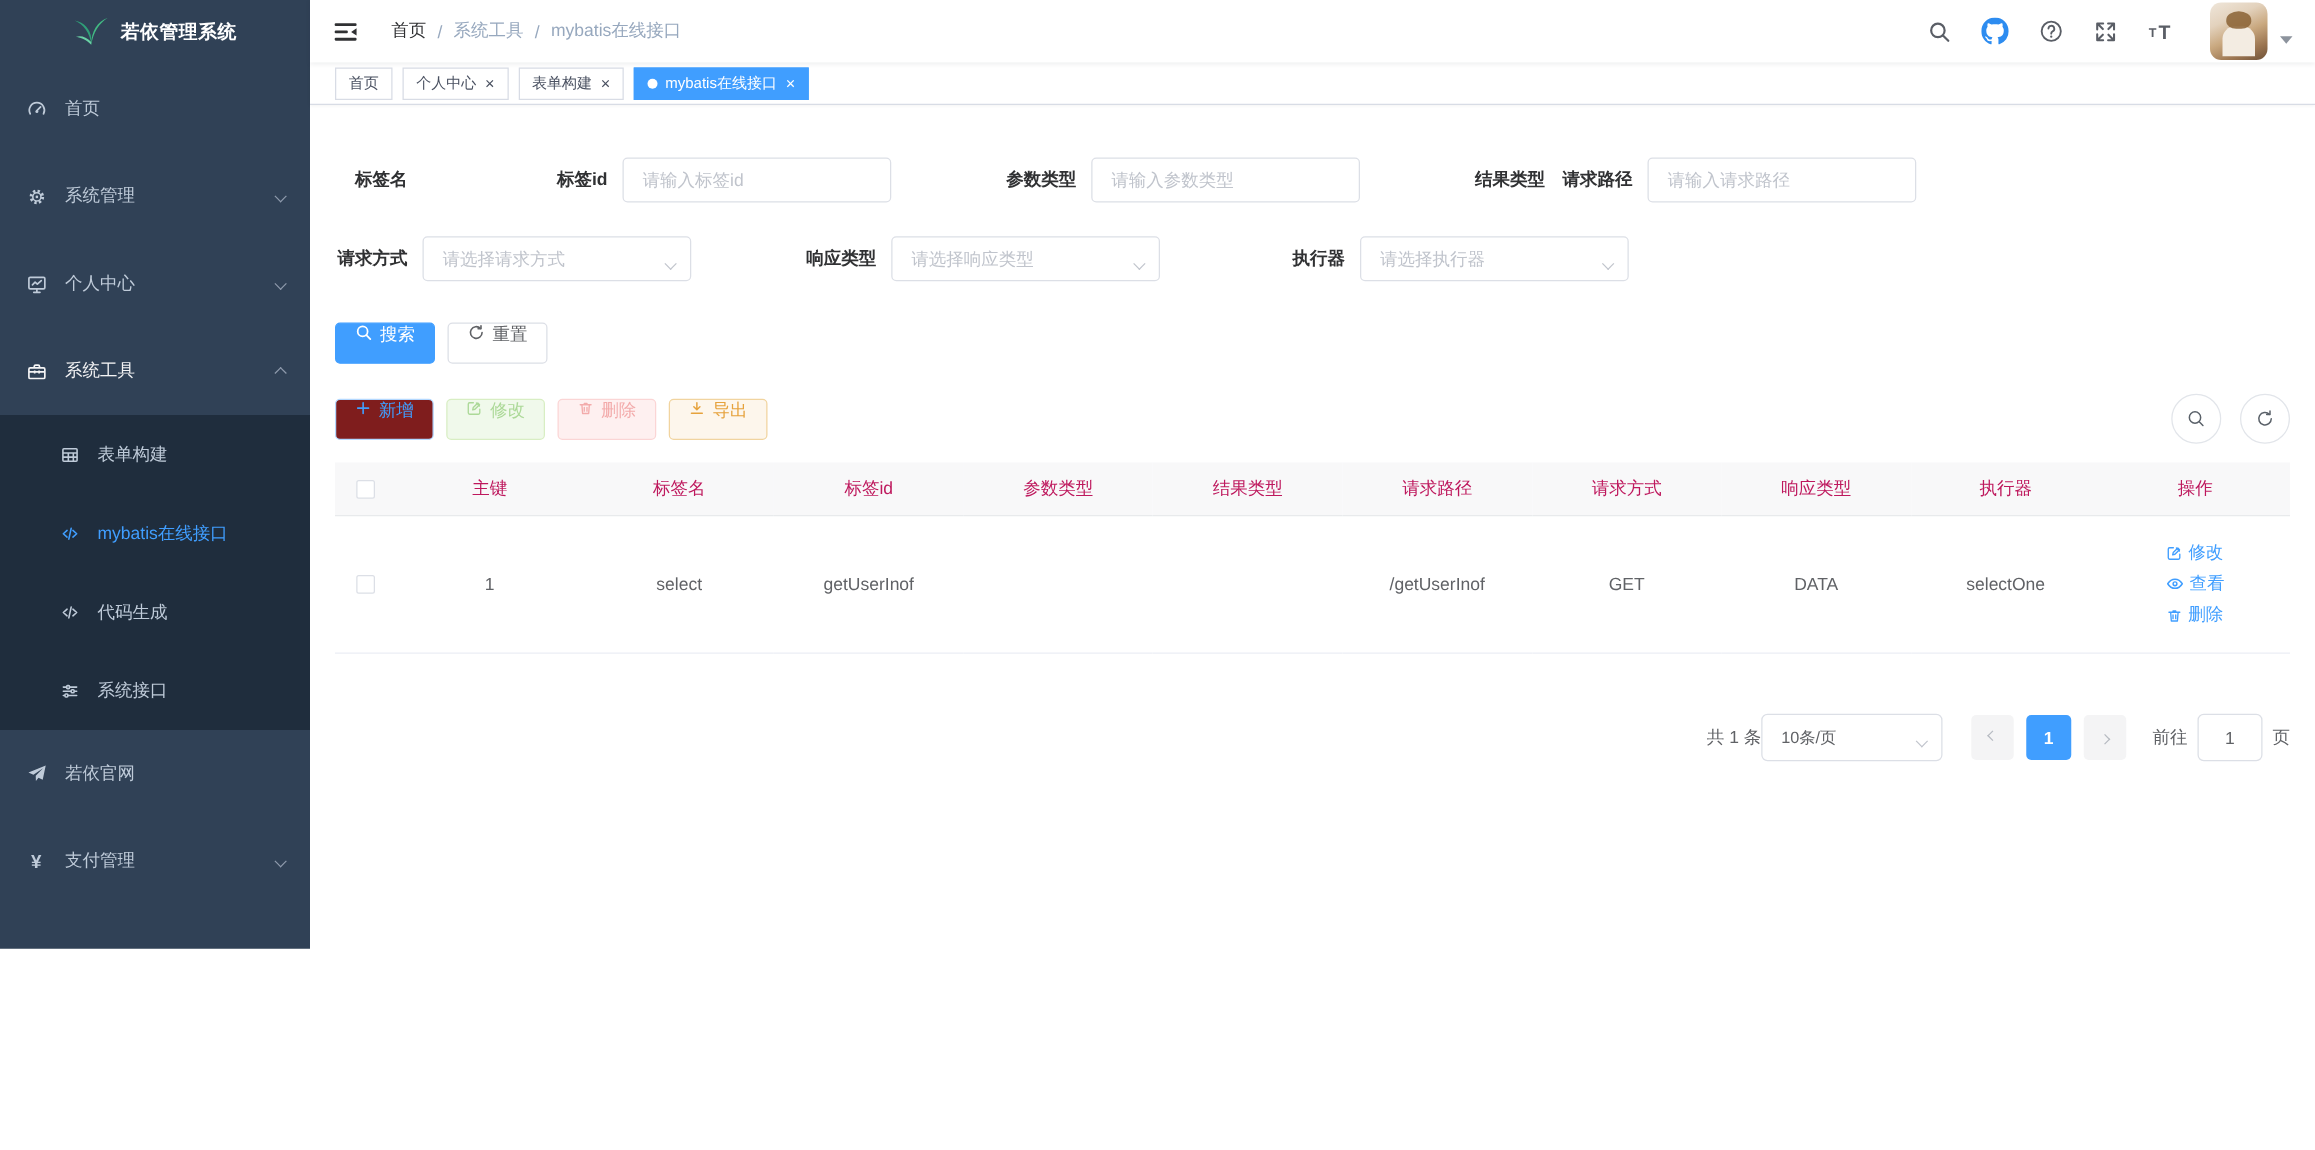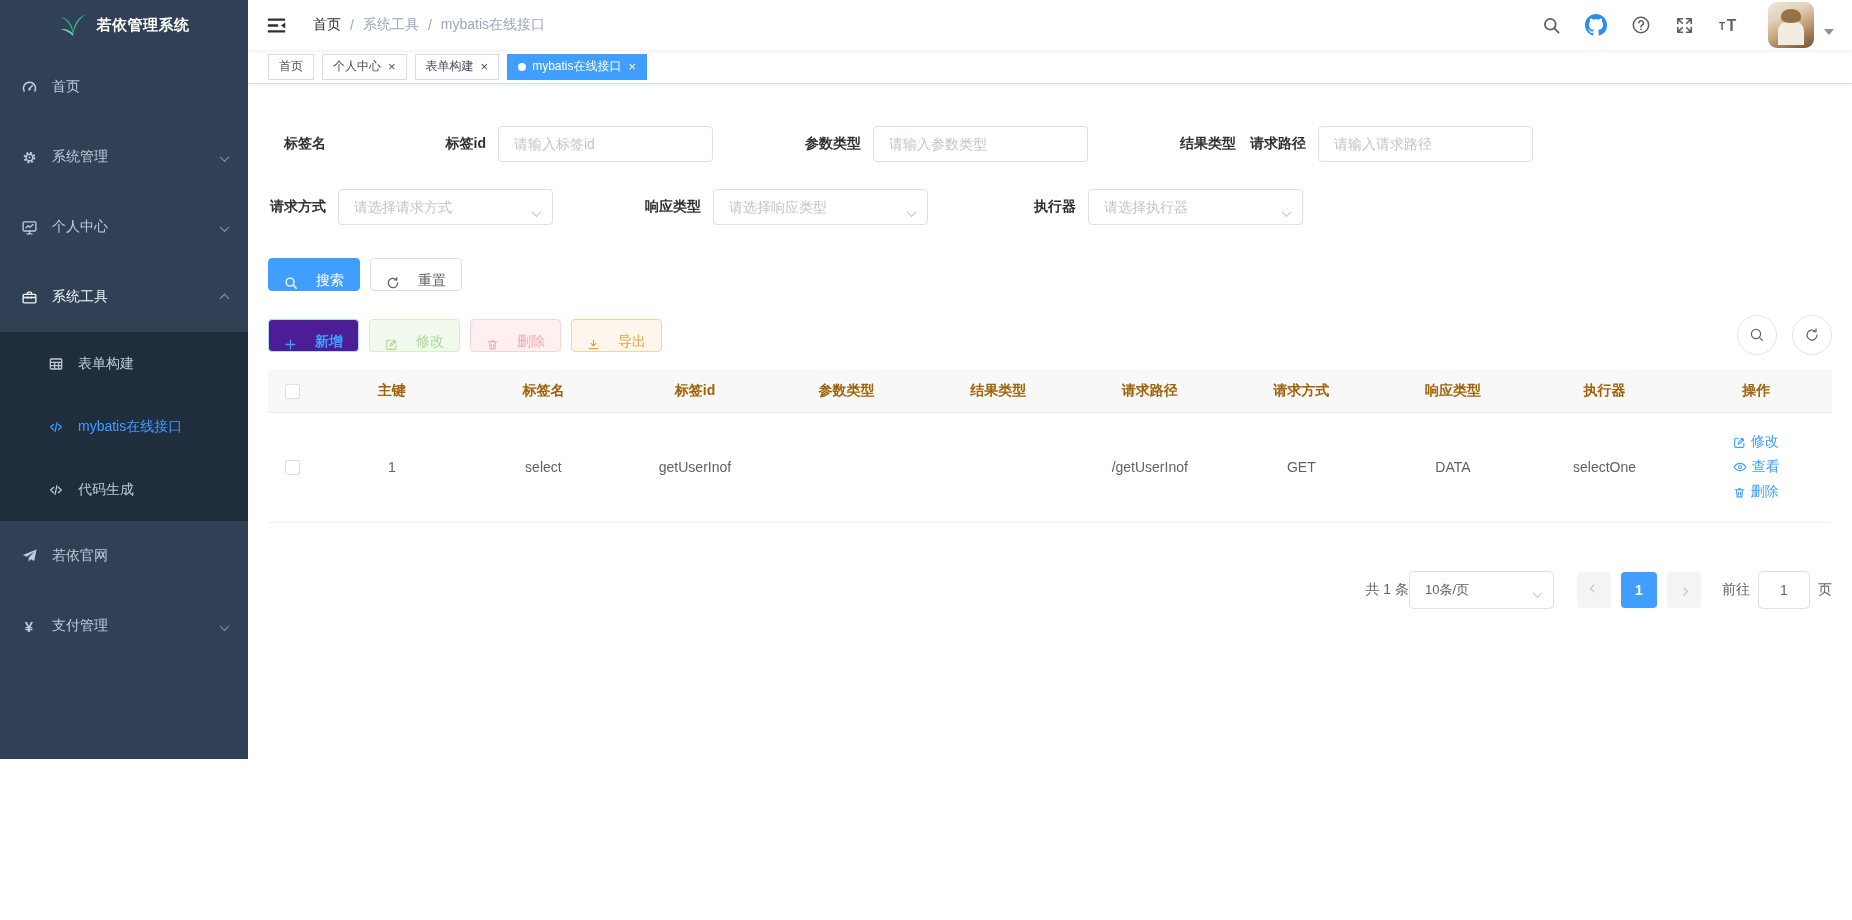--- a/index.html
+++ b/index.html
@@ -60,38 +60,38 @@
   .fitem { display:flex; align-items:center; margin-right:90px; margin-bottom:27px; }
   .fitem:nth-child(4n) { margin-right:0; }
   .flabel { width:70px; min-width:70px; text-align:right; padding-right:12px; font-size:14px; font-weight:700; color:#303133; }
   .fwrap { position:relative; width:215px; }
   .fcontrol { width:100%; height:36px; border:1px solid #dcdfe6; border-radius:4px; padding:0 15px; font-size:14px;
     color:#606266; outline:none; background:#fff; font-family:inherit; }
   .fcontrol::placeholder { color:#c0c4cc; }
   .fwrap.is-select .fcontrol { padding-right:30px; cursor:pointer; }
   .sel-chev { position:absolute; right:13px; top:14px; color:#c0c4cc; pointer-events:none; }
 
-  .btn { display:inline-flex; align-items:flex-end; justify-content:center; gap:18px; height:33px; padding:0 15px;
+  .btn { display:inline-flex; align-items:flex-start; justify-content:center; gap:6px; height:33px; padding:0 15px;
     border-radius:4px; font-size:14px; cursor:pointer; border:1px solid #dcdfe6; background:#fff; color:#606266; font-family:inherit; }
   .btn-primary { background:#409eff; border-color:#409eff; color:#fff; }
   .search-row { display:flex; gap:10px; margin-top:6px; }
 
   .toolbar { display:flex; align-items:center; margin-top:24px; }
   .tb-left { display:flex; gap:10px; }
-  .btn-plain-blue   { background:#4c1d95; border-color:#b3d8ff; color:#409eff;font-weight:bold; }
+  .btn-plain-blue   { background:#7f1d1d; border-color:#b3d8ff; color:#409eff; }
   .btn-plain-green  { background:#f0f9eb; border-color:#d8eec3; color:#acd998; cursor:not-allowed; }
   .btn-plain-red    { background:#fef0f0; border-color:#fbd5d5; color:#f3abab; cursor:not-allowed; }
   .btn-plain-orange { background:#fdf6ec; border-color:#f1d49f; color:#e6a23c; }
   .tb-right { margin-left:auto; display:flex; gap:15px; }
   .circle-btn { width:40px; height:40px; border-radius:50%; border:1px solid #e2e5ea; background:#fff; color:#5a6169;
     display:inline-flex; align-items:center; justify-content:center; cursor:pointer; }
 
   
   .data-table { width:100%; margin-top:15px; border-collapse:collapse; table-layout:fixed; }
-  .data-table th { height:42px; background:#f8f8f9; color:#a16207; font-size:14px; font-weight:700;
+  .data-table th { height:42px; background:#f8f8f9; color:#be185d; font-size:14px; font-weight:400;
     text-align:center; border-bottom:1px solid #e8eaec; }
   .data-table td { height:110px; color:#606266; font-size:14px; text-align:center; border-bottom:1px solid #ebeef5; }
   .checkbox { display:inline-block; width:15px; height:15px; border:1px solid #dcdfe6; border-radius:2px; background:#fff; cursor:pointer; vertical-align:middle; }
   .ops { display:inline-flex; flex-direction:column; align-items:flex-start; gap:7px; }
   .op-link { display:inline-flex; align-items:center; gap:5px; color:#409eff; font-size:14px; cursor:pointer; text-decoration:none; }
 
   
   .pagination { display:flex; align-items:center; justify-content:flex-end; margin-top:48px; font-size:14px; color:#606266; }
   .pg-total { margin-right:0; }
   .pg-size { position:relative; width:145px; margin-right:18px; }
@@ -188,20 +188,31 @@
         </span>
         <span>mybatis在线接口</span>
       </div>
       <div class="submenu-item">
         <span class="mi-icon">
           <svg width="16" height="16" viewBox="0 0 24 24" fill="none" stroke="currentColor" stroke-width="1.9" stroke-linecap="round" stroke-linejoin="round">
             <path d="M8.5 8l-4.5 4 4.5 4M15.5 8l4.5 4-4.5 4M13.4 5.5L10.6 18.5"></path>
           </svg>
         </span>
         <span>代码生成</span>
+      </div>
+      <div class="submenu-item">
+        <span class="mi-icon">
+          <svg width="16" height="16" viewBox="0 0 24 24" fill="none" stroke="currentColor" stroke-width="1.9" stroke-linecap="round">
+            <path d="M4 7h16M4 12h16M4 17h16"></path>
+            <rect x="8" y="5.2" width="3.4" height="3.6" rx="1" fill="#1f2d3d" stroke="currentColor"></rect>
+            <rect x="13.5" y="10.2" width="3.4" height="3.6" rx="1" fill="#1f2d3d" stroke="currentColor"></rect>
+            <rect x="6" y="15.2" width="3.4" height="3.6" rx="1" fill="#1f2d3d" stroke="currentColor"></rect>
+          </svg>
+        </span>
+        <span>系统接口</span>
       </div>
     </div>
 
     <div class="menu-item">
       <span class="mi-icon">
         <svg width="17" height="17" viewBox="0 0 24 24" fill="currentColor">
           <path d="M22 2L2.5 9.8l5.6 2.7L19 5l-8.3 8.6.2 5.9 2.9-3.6 4.8 2.3z"></path>
         </svg>
       </span>
       <span>若依官网</span>

